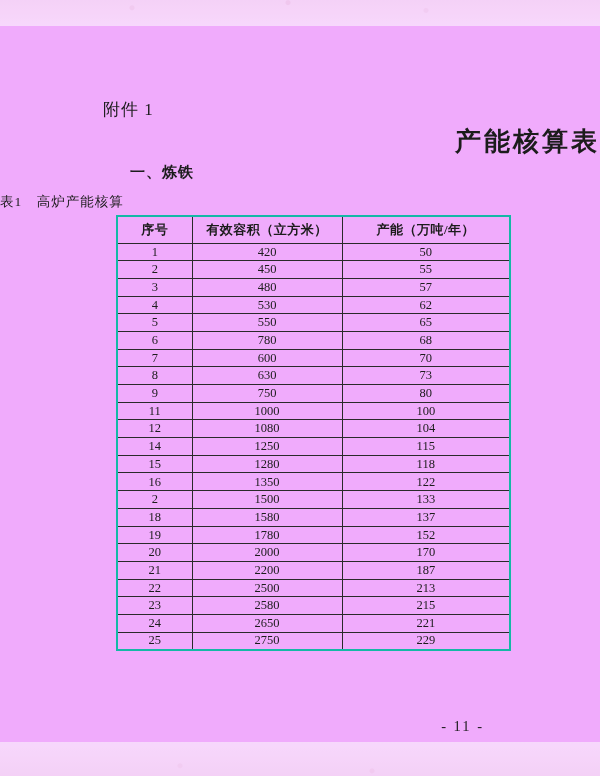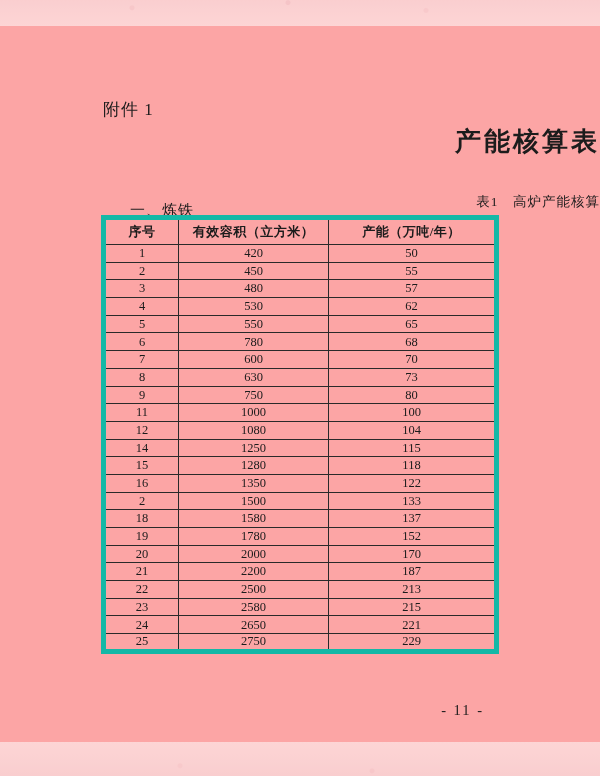--- a/index.html
+++ b/index.html
@@ -2,21 +2,21 @@
 <html><head>
 <meta charset="utf-8">
 <style>
   * { box-sizing: border-box; }
   html, body { margin: 0; padding: 0; background: #e9e9e9; }
   .page {
     position: relative;
     width: 600px;
     height: 776px;
     margin: 0 auto;
-    background: #fca5a5;
+    background: #f0abfc;
     color: #1c1c1c;
     font-family: "Liberation Serif", serif;
     overflow: hidden;
   }
   
   .noise {
     position: absolute;
     left: 0; right: 0;
     pointer-events: none;
     opacity: 0.55;
@@ -48,39 +48,38 @@
     margin: 0;
     text-align: right;
     font-size: 26px;
     font-weight: bold;
     letter-spacing: 3px;
   }
   .section {
     position: absolute;
     left: 130px; top: 163px;
     font-size: 15px;
-    font-weight: normal;
+    font-weight: bold;
     font-family: "Liberation Sans", sans-serif;
     letter-spacing: 1px;
-    margin-top: 38px;
   }
   .caption {
     position: absolute;
     left: 0; right: 0; top: 193px;
-    text-align: right;
+    text-align: left;
     font-size: 13.5px;
     letter-spacing: 1px;
   }
   table.capacity {
     position: absolute;
-    left: 101px; top: 215px;
+    left: 116px; top: 215px;
     width: 393px;
     border-collapse: collapse;
     table-layout: fixed;
-    border: 5px solid #14b8a6;
+    border: 2px solid #14b8a6;
   }
   table.capacity col.c1 { width: 75px; }
   table.capacity col.c2 { width: 150px; }
   table.capacity col.c3 { width: 168px; }
   table.capacity th, table.capacity td {
     border: 1px solid #2a2a2a;
     text-align: center;
     vertical-align: middle;
     padding: 0;
   }
@@ -90,21 +89,21 @@
     font-weight: bold;
     letter-spacing: 0.5px;
   }
   table.capacity td {
     height: 17.7px;
     font-size: 12.5px;
     line-height: 1;
   }
   .pagenum {
     position: absolute;
-    right: 116px; top: 702px;
+    right: 116px; top: 718px;
     font-size: 14.5px;
     letter-spacing: 2px;
   }
 </style>
 </head>
 <body>
 
 <div class="page">
   <div class="noise noise-top"></div>
   <div class="noise noise-bottom"></div>

